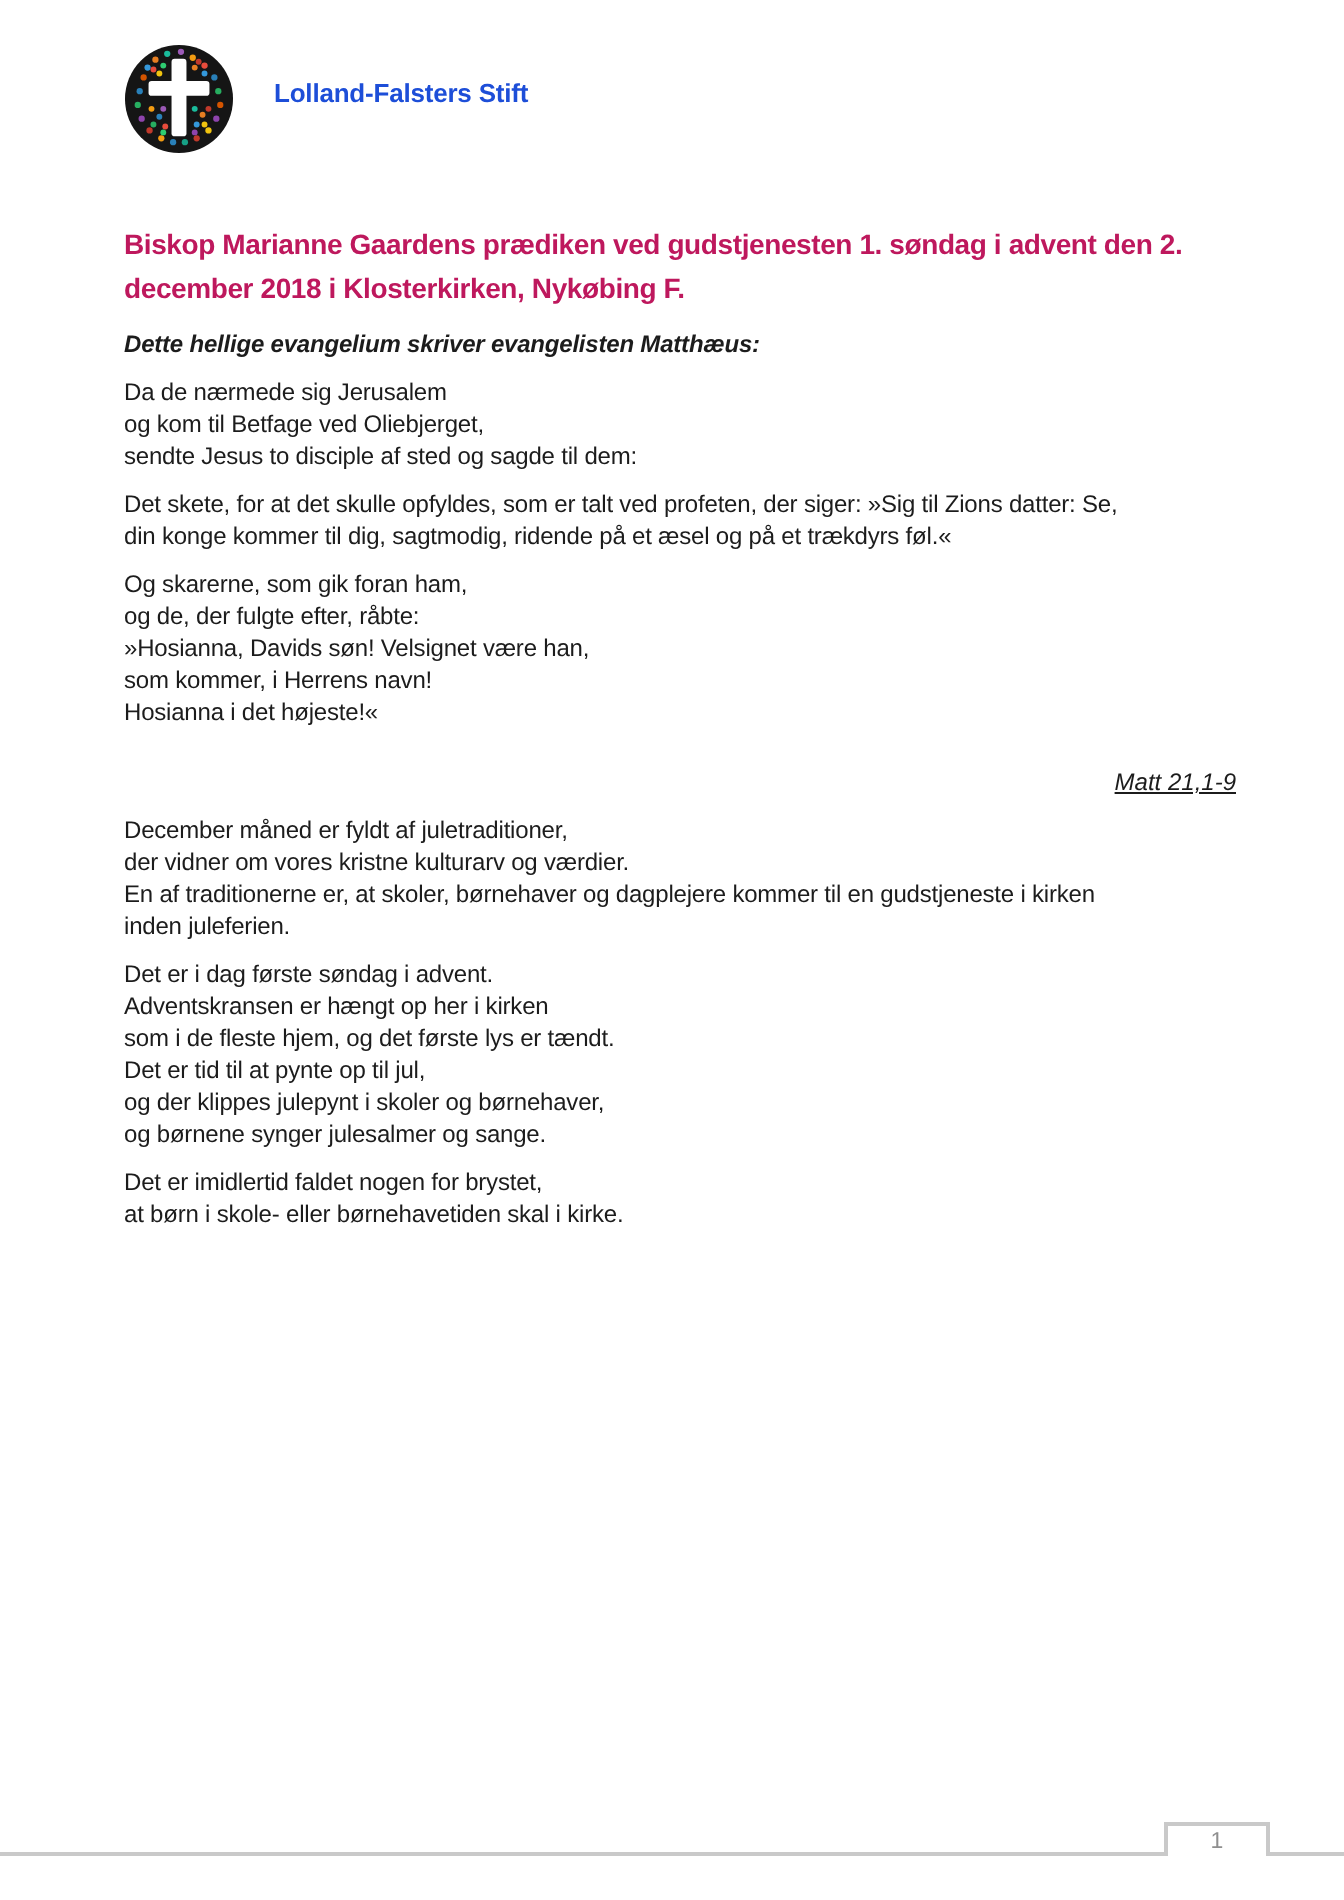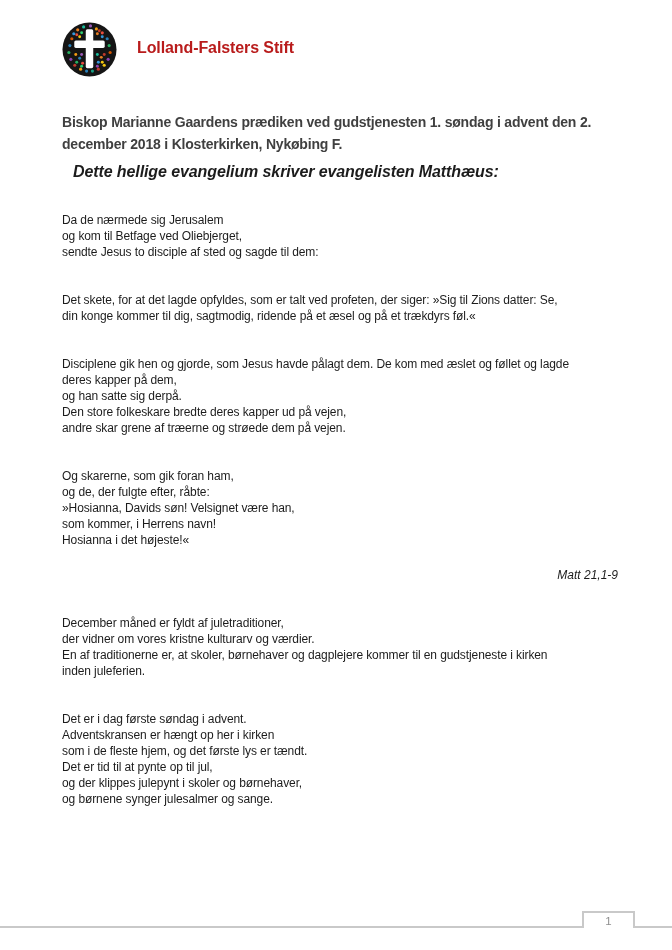--- a/index.html
+++ b/index.html
@@ -12,51 +12,52 @@
     color: #1c1c1c;
   }
   .page { position: absolute; inset: 0; }
 
   .logo {
     position: absolute; left: 62px; top: 22px;
     width: 55px; height: 55px;
   }
   .org-name {
     position: absolute; left: 137px; top: 39px;
-    font-weight: bold; font-size: 16px; letter-spacing: -0.1px;
-    color: #b91c1c;
+    font-weight: bold; font-size: 13px; letter-spacing: -0.1px;
+    color: #1d4ed8;
   }
 
   .content {
     position: absolute; left: 62px; top: 0;
     width: 556px;
   }
   .doc-title {
     margin: 111px 0 0 0;
     font-weight: bold; font-size: 14px; line-height: 22px;
-    letter-spacing: -0.2px; color: #404040;
+    letter-spacing: -0.2px; color: #be185d;
     white-space: pre;
   }
   .lead {
-    margin: 9px 0 0 11px;
+    margin: 9px 0 0 0;
     font-weight: bold; font-style: italic;
-    font-size: 16px; line-height: 16px; letter-spacing: -0.1px;
+    font-size: 12px; line-height: 16px; letter-spacing: -0.1px;
     white-space: pre;
   }
   .para {
-    margin: 32px 0 0 0;
+    margin: 8px 0 0 0;
     font-size: 12px; line-height: 16px; letter-spacing: -0.1px;
     white-space: pre;
   }
   .citation {
     margin: 19px 0 0 0;
     font-size: 12px; line-height: 16px;
     font-style: italic;
     text-align: right;
     white-space: pre;
+    text-decoration: underline;
   }
 
   .footer-line {
     position: absolute; left: 0; top: 926px;
     width: 672px; height: 0;
     border-top: 2px solid #c9c9c9;
     z-index: 1;
   }
   .page-tab {
     position: absolute; left: 582px; top: 911px;
@@ -128,45 +129,42 @@
   <div class="org-name">Lolland-Falsters Stift</div>
 
   <div class="content">
     <div class="doc-title">Biskop Marianne Gaardens prædiken ved gudstjenesten 1. søndag i advent den 2.
 december 2018 i Klosterkirken, Nykøbing F.</div>
     <p class="lead">Dette hellige evangelium skriver evangelisten Matthæus:</p>
 
     <p class="para">Da de nærmede sig Jerusalem
 og kom til Betfage ved Oliebjerget,
 sendte Jesus to disciple af sted og sagde til dem:</p>
-    <p class="para">Det skete, for at det lagde opfyldes, som er talt ved profeten, der siger: »Sig til Zions datter: Se,
+    <p class="para">Det skete, for at det skulle opfyldes, som er talt ved profeten, der siger: »Sig til Zions datter: Se,
 din konge kommer til dig, sagtmodig, ridende på et æsel og på et trækdyrs føl.«</p>
-    <p class="para">Disciplene gik hen og gjorde, som Jesus havde pålagt dem. De kom med æslet og føllet og lagde
-deres kapper på dem,
-og han satte sig derpå.
-Den store folkeskare bredte deres kapper ud på vejen,
-andre skar grene af træerne og strøede dem på vejen.</p>
     <p class="para">Og skarerne, som gik foran ham,
 og de, der fulgte efter, råbte:
 »Hosianna, Davids søn! Velsignet være han,
 som kommer, i Herrens navn!
 Hosianna i det højeste!«</p>
 
     <p class="citation">Matt 21,1-9</p>
 
     <p class="para">December måned er fyldt af juletraditioner,
 der vidner om vores kristne kulturarv og værdier.
 En af traditionerne er, at skoler, børnehaver og dagplejere kommer til en gudstjeneste i kirken
 inden juleferien.</p>
     <p class="para">Det er i dag første søndag i advent.
 Adventskransen er hængt op her i kirken
 som i de fleste hjem, og det første lys er tændt.
 Det er tid til at pynte op til jul,
 og der klippes julepynt i skoler og børnehaver,
 og børnene synger julesalmer og sange.</p>
+    <p class="para">Det er imidlertid faldet nogen for brystet,
+at børn i skole- eller børnehavetiden skal i kirke.</p>
   </div>
 
   <div class="footer-line"></div>
   <div class="page-tab">
     <span>1</span>
   </div>
 
 </div>
 
 </body></html>

